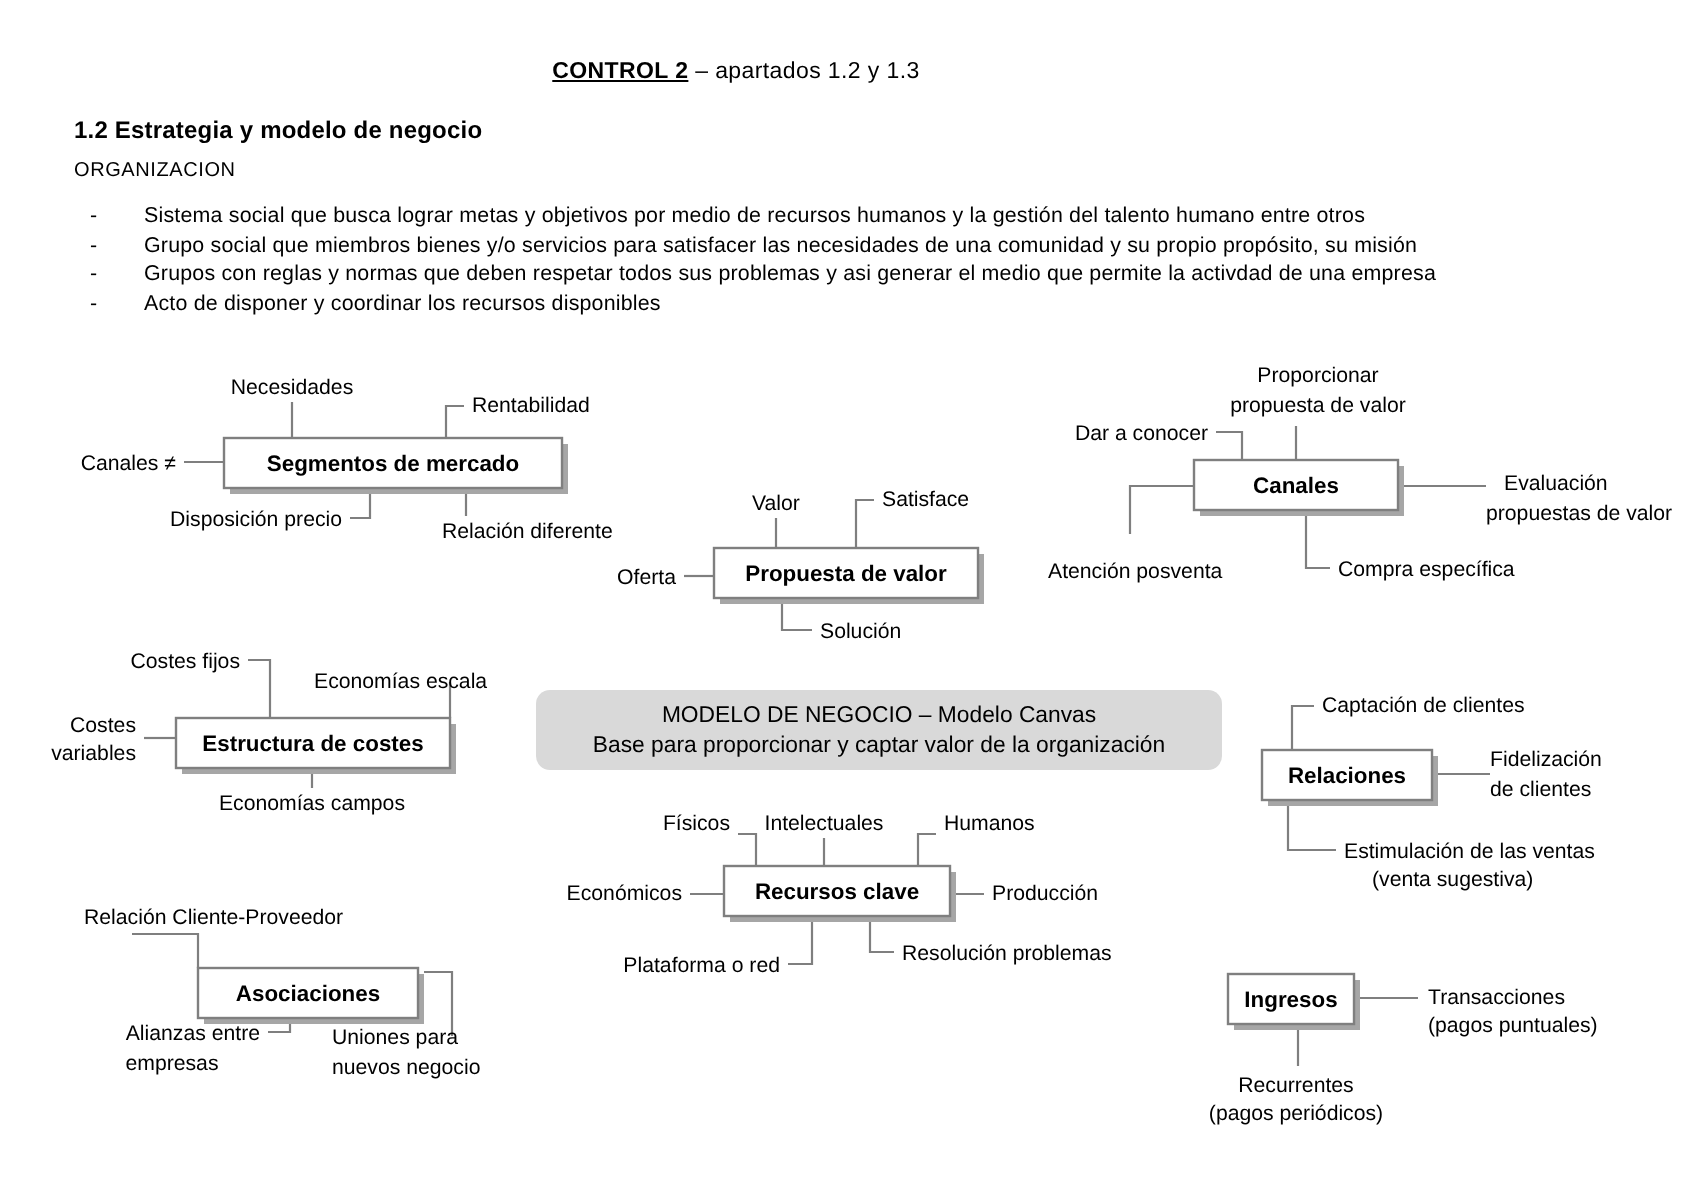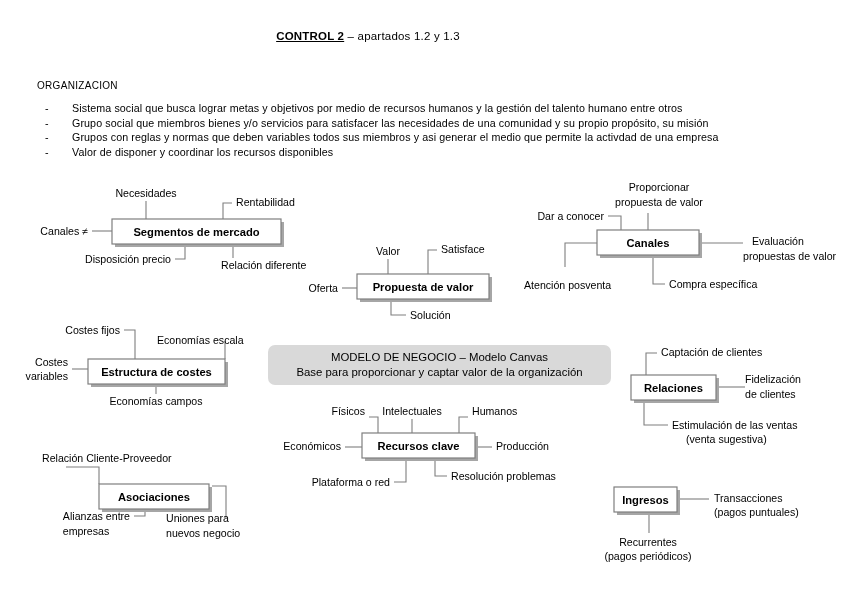--- a/index.html
+++ b/index.html
@@ -53,38 +53,39 @@
 </style>
 </head>
 <body>
 
 <div id="page">
 
   <div class="doc-title">
     <span class="u">CONTROL 2</span><span class="rest"> – apartados 1.2 y 1.3</span>
   </div>
 
+  <div class="section-heading">1.2 Estrategia y modelo de negocio</div>
   <div class="subheading">ORGANIZACION</div>
 
   <div class="bullets">
     <div class="row">
       <span class="dash">-</span>
       <span class="txt">Sistema social que busca lograr metas y objetivos por medio de recursos humanos y la gestión del talento humano entre otros</span>
     </div>
     <div class="row">
       <span class="dash">-</span>
       <span class="txt">Grupo social que miembros bienes y/o servicios para satisfacer las necesidades de una comunidad y su propio propósito, su misión</span>
     </div>
     <div class="row">
       <span class="dash">-</span>
-      <span class="txt">Grupos con reglas y normas que deben variables todos sus miembros y asi generar el medio que permite la activdad de una empresa</span>
-    </div>
-    <div class="row">
-      <span class="dash">-</span>
-      <span class="txt">Valor de disponer y coordinar los recursos disponibles</span>
+      <span class="txt">Grupos con reglas y normas que deben respetar todos sus problemas y asi generar el medio que permite la activdad de una empresa</span>
+    </div>
+    <div class="row">
+      <span class="dash">-</span>
+      <span class="txt">Acto de disponer y coordinar los recursos disponibles</span>
     </div>
   </div>
 
   <svg id="diagram" viewBox="0 0 848 600">
 
     <g>
       <path class="connector" d="M146,201 L146,219"></path>
       <path class="connector" d="M223,219 L223,203 L232,203"></path>
       <path class="connector" d="M92,231 L112,231"></path>
       <path class="connector" d="M185,244 L185,259 L175,259"></path>

